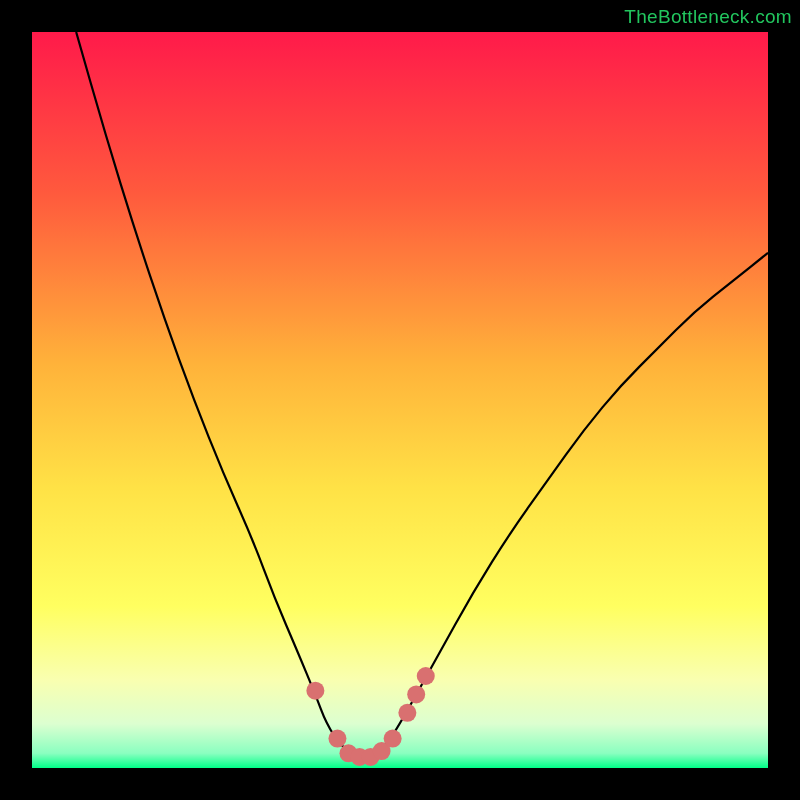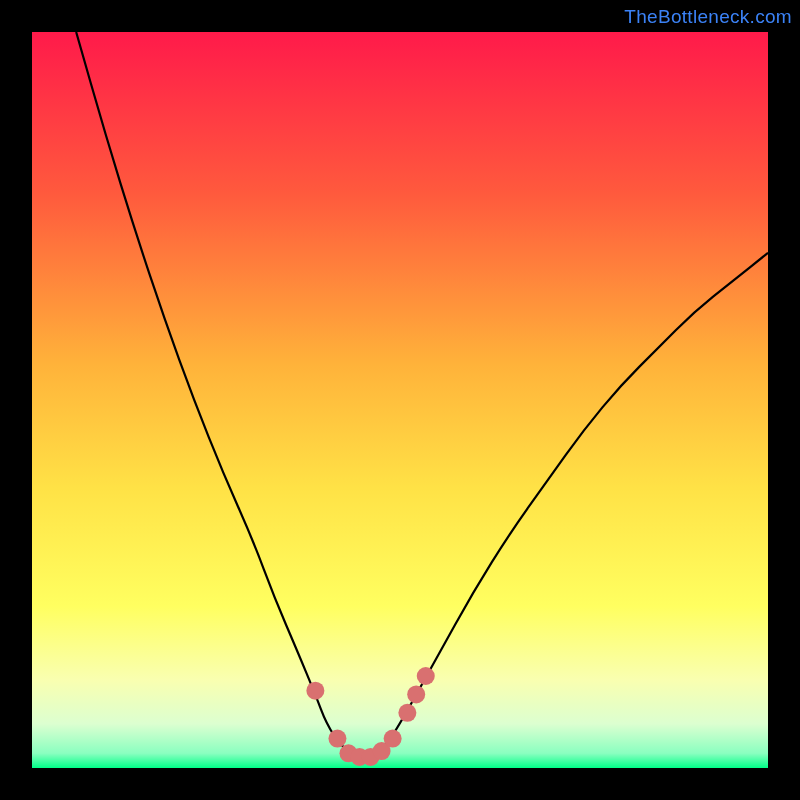--- a/index.html
+++ b/index.html
@@ -1,19 +1,19 @@
 <!DOCTYPE html>
 <html><head>
 <meta charset="utf-8">
 <style>
   * { margin: 0; padding: 0; box-sizing: border-box; }
   body { width: 800px; height: 800px; background: #000; position: relative; font-family: Arial, sans-serif; }
   .frame { position: absolute; left: 32px; top: 32px; width: 736px; height: 736px; background: #000; }
   .plot-area { position: absolute; left: 0; top: 0; width: 736px; height: 736px; }
-  .watermark { position: absolute; top: 6px; right: 8px; color: #3b82f6; font-size: 19px; font-weight: 500; letter-spacing: 0.3px; }
+  .watermark { position: absolute; top: 6px; right: 8px; color: #22c55e; font-size: 19px; font-weight: 500; letter-spacing: 0.3px; }
   svg { position: absolute; left: 0; top: 0; }
 </style>
 </head>
 <body>
 
 <div class="watermark">TheBottleneck.com</div>
 
 <div class="frame">
   <div class="plot-area">
     <svg id="chart-svg" width="736" height="736" viewBox="0 0 736 736">

